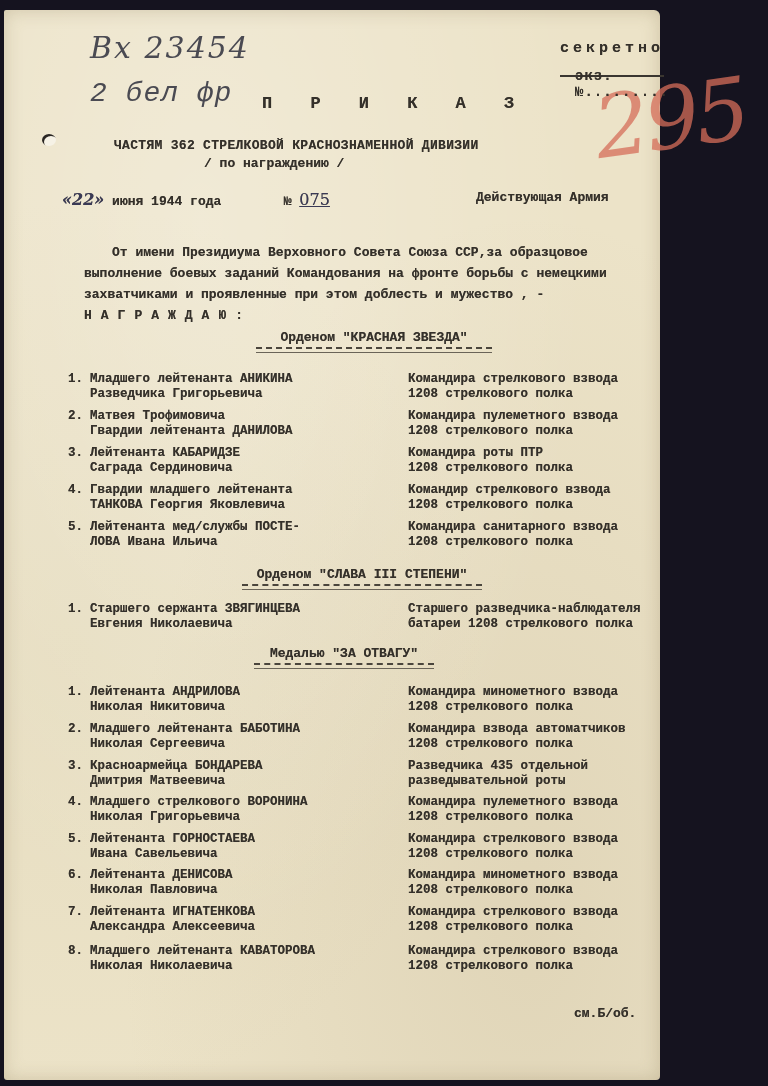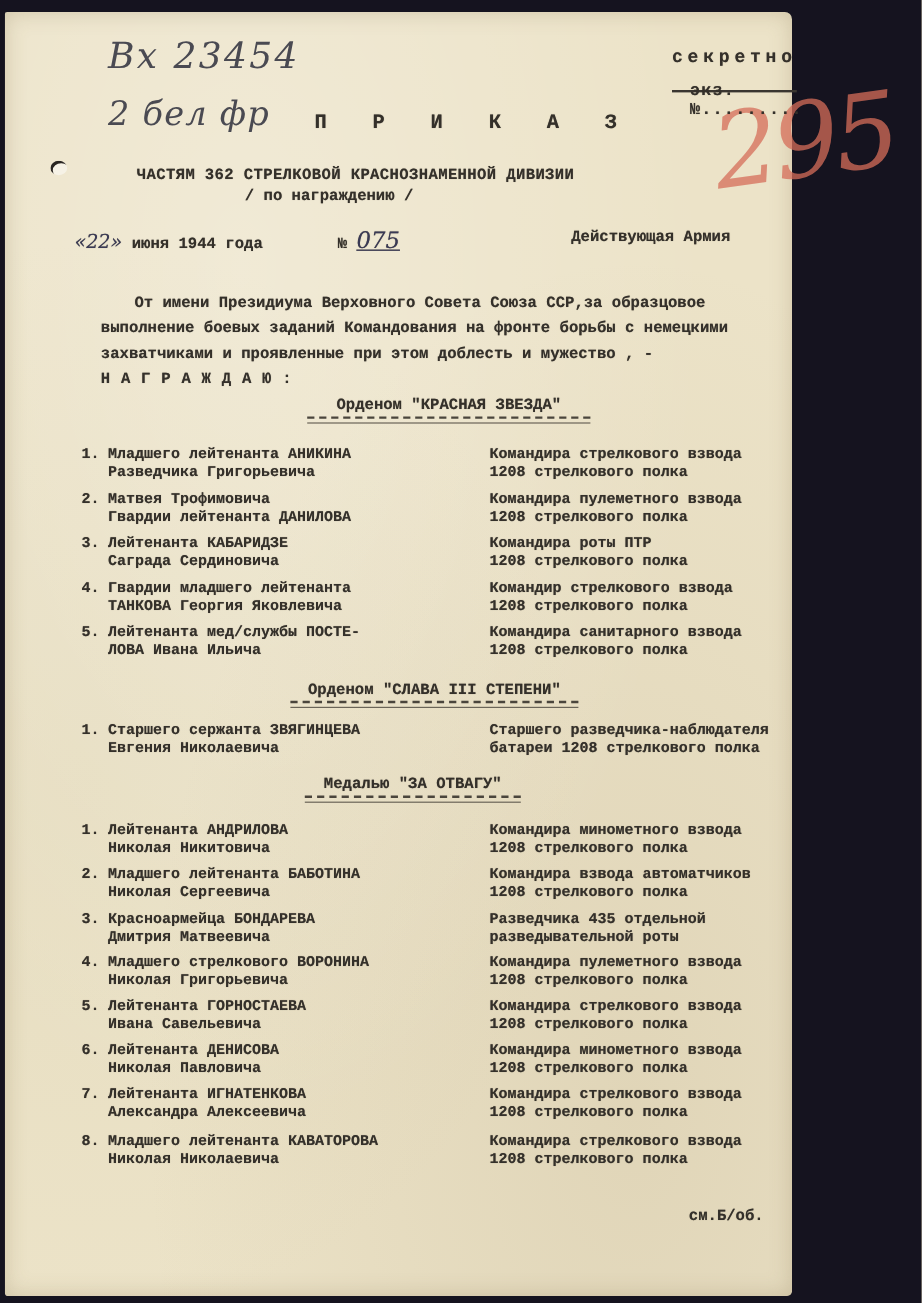--- a/index.html
+++ b/index.html
@@ -16,30 +16,30 @@
       radial-gradient(ellipse at 10% 60%, rgba(200,190,150,0.15), rgba(0,0,0,0) 50%),
       #ece3c8;
     border-radius: 2px 6px 4px 3px;
     box-shadow: inset 0 0 18px rgba(120,100,60,0.25);
     font-family: "Liberation Mono", "DejaVu Sans Mono", monospace;
     color: #2d2a24;
   }
   .tw { font-family: "Liberation Mono", "DejaVu Sans Mono", monospace; font-weight: bold; color: #34302a; text-shadow: 0 0 0.6px rgba(40,35,30,0.6); }
   .hand { position: absolute; font-family: "DejaVu Serif", serif; font-style: italic; color: #4a4a52; }
   .hand-1 { left: 86px; top: 20px; font-size: 30px; letter-spacing: 2px; }
-  .hand-2 { left: 86px; top: 68px; font-size: 28px; letter-spacing: 1px; }
+  .hand-2 { left: 86px; top: 68px; font-size: 28px; letter-spacing: 1px; font-family: Liberation Mono, monospace; }
   .red-stamp { position: absolute; left: 590px; top: 58px; font-family: "DejaVu Serif", serif; font-style: italic; font-size: 86px; color: rgba(214,110,90,0.75); transform: rotate(-8deg); letter-spacing: -4px; }
   .secret { position: absolute; left: 556px; top: 30px; font-size: 15px; letter-spacing: 4px; border-bottom: 2px solid #3a3630; padding-bottom: 18px; }
   .copy { position: absolute; left: 556px; top: 58px; font-size: 14px; letter-spacing: 1px; margin-left: 15px; }
   .title { position: absolute; left: 258px; top: 84px; font-size: 17px; letter-spacing: 14px; }
   .unit { position: absolute; left: 110px; top: 128px; font-size: 13px; letter-spacing: 0.3px; }
   .subtitle { position: absolute; left: 200px; top: 146px; font-size: 13px; }
   .date-line { position: absolute; left: 58px; top: 180px; font-size: 13px; width: 640px; }
-  .date-line .day { font-family: "DejaVu Serif", serif; font-style: italic; color: #3a3a55; font-weight: normal; font-size: 16px; }
-  .date-line .num { font-family: "DejaVu Serif", serif; font-style: italic; color: #3a3a55; font-weight: normal; font-size: 19px; text-decoration: underline; }
+  .date-line .day { font-family: "DejaVu Serif", serif; font-style: italic; color: #3a3a55; font-weight: bold; font-size: 16px; }
+  .date-line .num { font-family: "DejaVu Serif", serif; color: #3a3a55; font-weight: normal; font-size: 16px; text-decoration: underline; }
   .date-line .army { position: absolute; left: 414px; top: 0; }
   .preamble { position: absolute; left: 80px; top: 232px; width: 640px; font-size: 13px; line-height: 21px; }
   .preamble .indent { padding-left: 28px; }
   .awards-verb { position: absolute; left: 80px; top: 298px; font-size: 13px; letter-spacing: 9px; }
   .section-title { position: absolute; font-size: 13px; text-align: center; }
   .section-title .rule { display: block; margin-top: 2px; height: 3px; border-top: 2px dashed #4a453c; border-bottom: 1px solid #6a6458; }
   .entry { position: absolute; left: 64px; width: 660px; font-size: 12.5px; line-height: 15px; }
   .entry .idx { position: absolute; left: 0; top: 0; }
   .entry .name { position: absolute; left: 22px; top: 0; width: 320px; }
   .entry .pos { position: absolute; left: 340px; top: 0; width: 320px; }

